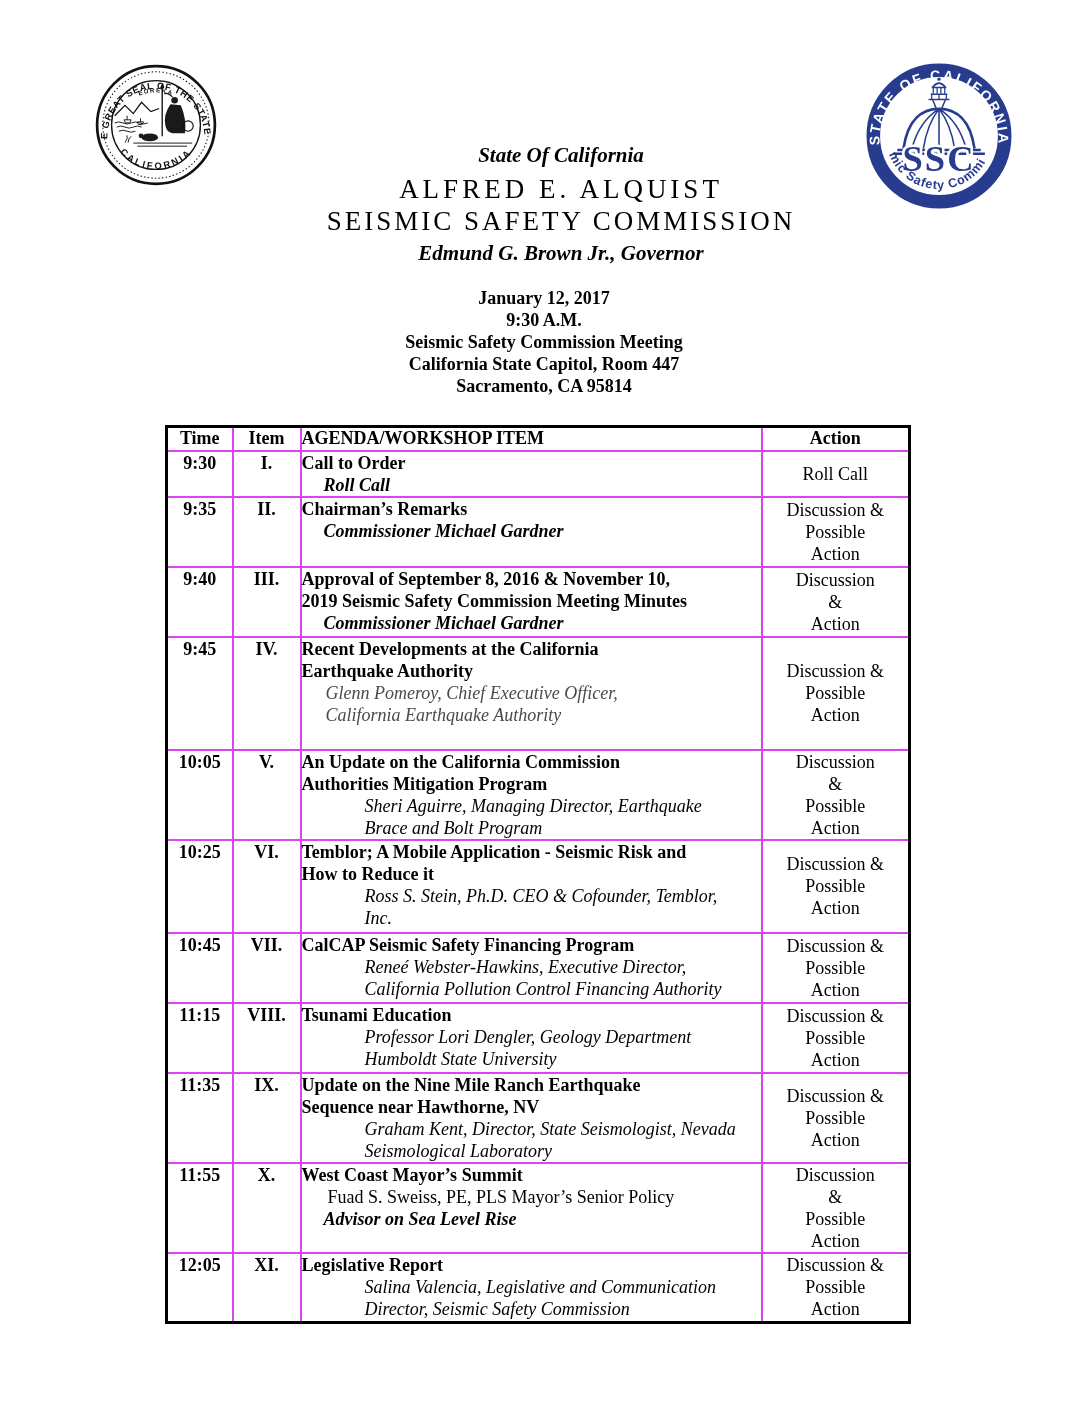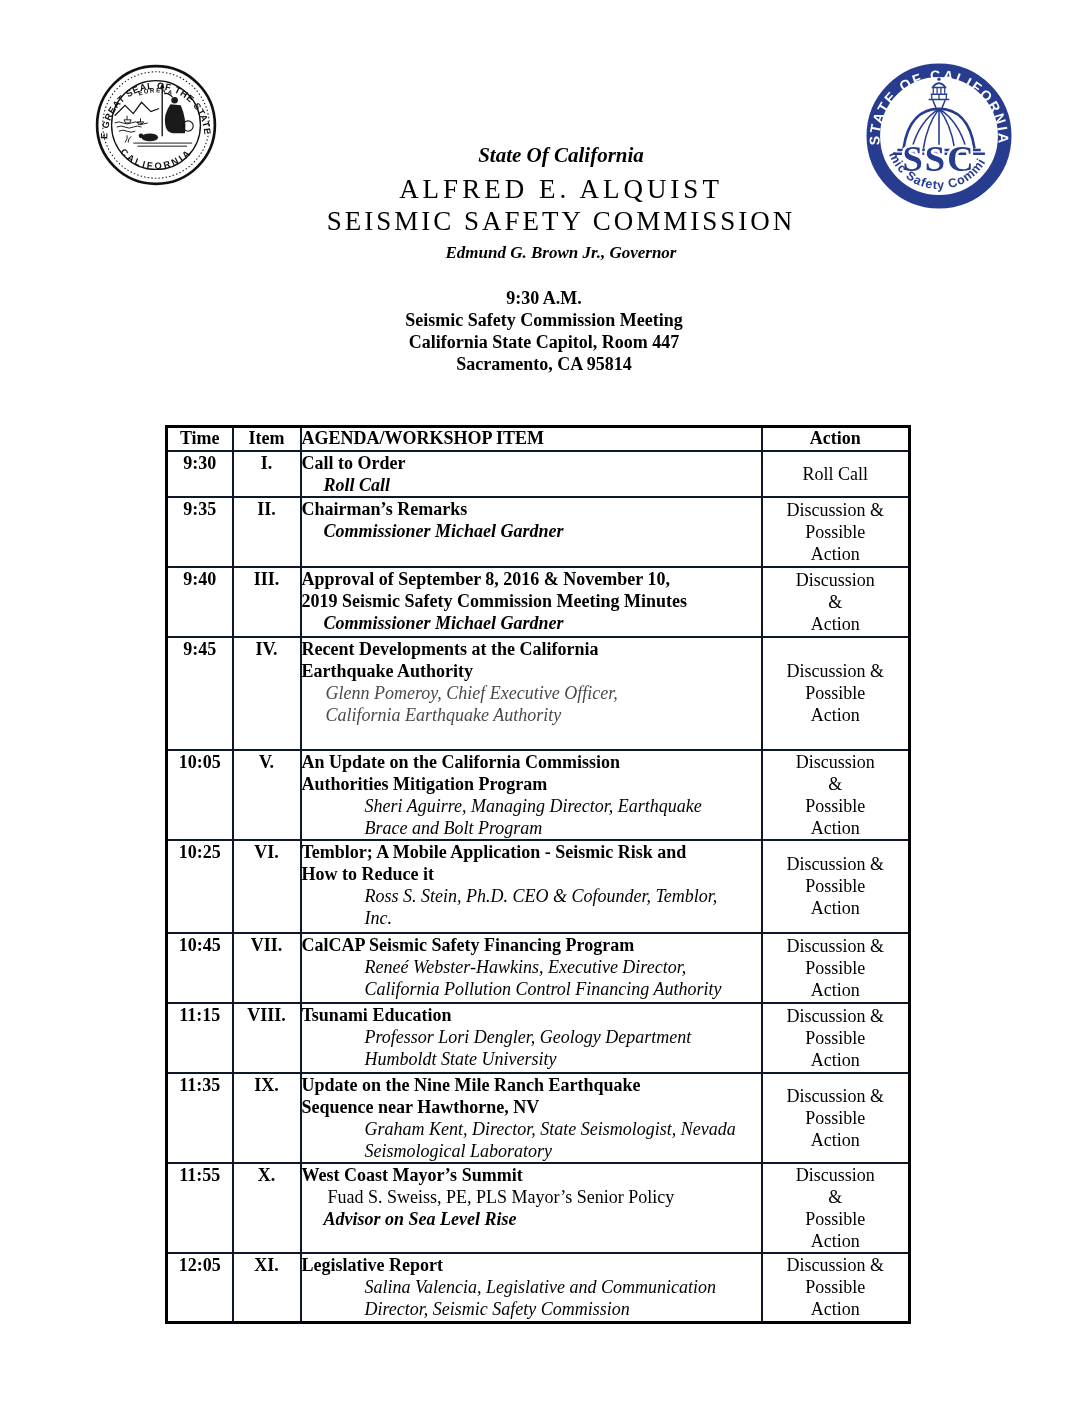--- a/index.html
+++ b/index.html
@@ -8,30 +8,30 @@
 
   
   .seal-left{position:absolute;left:94px;top:60px;width:124px;height:130px;}
   .seal-right{position:absolute;left:866px;top:62px;width:146px;height:148px;}
 
   
   .doc-header{position:absolute;top:143px;left:0;width:100%;text-align:center;padding-left:34px;box-sizing:border-box;}
   .state-line{font-size:21px;font-weight:bold;font-style:italic;line-height:24px;}
   .title-1{font-size:27px;letter-spacing:4px;line-height:32px;margin-top:6px;font-family:Liberation Serif, serif;}
   .title-2{font-size:27px;letter-spacing:3px;line-height:32px;}
-  .governor-line{font-size:17px;font-weight:bold;font-style:italic;line-height:26px;margin-top:3px;}
+  .governor-line{font-size:21px;font-weight:bold;font-style:italic;line-height:26px;margin-top:3px;}
 
   
   .meeting-info{position:absolute;top:287px;left:0;width:100%;text-align:center;
                 font-weight:bold;font-size:18px;line-height:22px;}
 
   
   table.agenda{position:absolute;left:165px;top:425px;width:743px;border-collapse:collapse;
                border:3px solid #000;table-layout:fixed;}
-  table.agenda th,table.agenda td{border:2px solid #0f172a;padding:0;font-size:18px;}
+  table.agenda th,table.agenda td{border:2px solid #d946ef;padding:0;font-size:18px;}
   thead tr{height:24px;}
   th{font-weight:bold;text-align:center;}
   th.h-agenda{text-align:left;padding-left:10px;}
   td.c-time,td.c-item{font-weight:bold;text-align:center;vertical-align:top;padding-top:1px;line-height:22px;}
   td.c-agenda{vertical-align:top;padding:1px 6px 0 10px;line-height:22px;}
   td.c-action{text-align:center;vertical-align:middle;line-height:22px;}
   .ln{white-space:nowrap;}
   .ln-title{font-weight:bold;}
   .ln-speaker{font-style:italic;padding-left:22px;margin-left:41px;}
   .ln-speaker-bold{font-style:italic;font-weight:bold;padding-left:22px;}
@@ -129,20 +129,21 @@
   </div>
 
   <div class="doc-header">
     <div class="state-line">State Of California</div>
     <div class="title-1">ALFRED E. ALQUIST</div>
     <div class="title-2">SEISMIC SAFETY COMMISSION</div>
     <div class="governor-line">Edmund G. Brown Jr., Governor</div>
   </div>
 
   <div class="meeting-info">
+    <div>January 12, 2017</div>
     <div>9:30 A.M.</div>
     <div>Seismic Safety Commission Meeting</div>
     <div>California State Capitol, Room 447</div>
     <div>Sacramento, CA 95814</div>
   </div>
 
   <table class="agenda">
     <colgroup>
       <col style="width:66px">
         <col style="width:68px">

